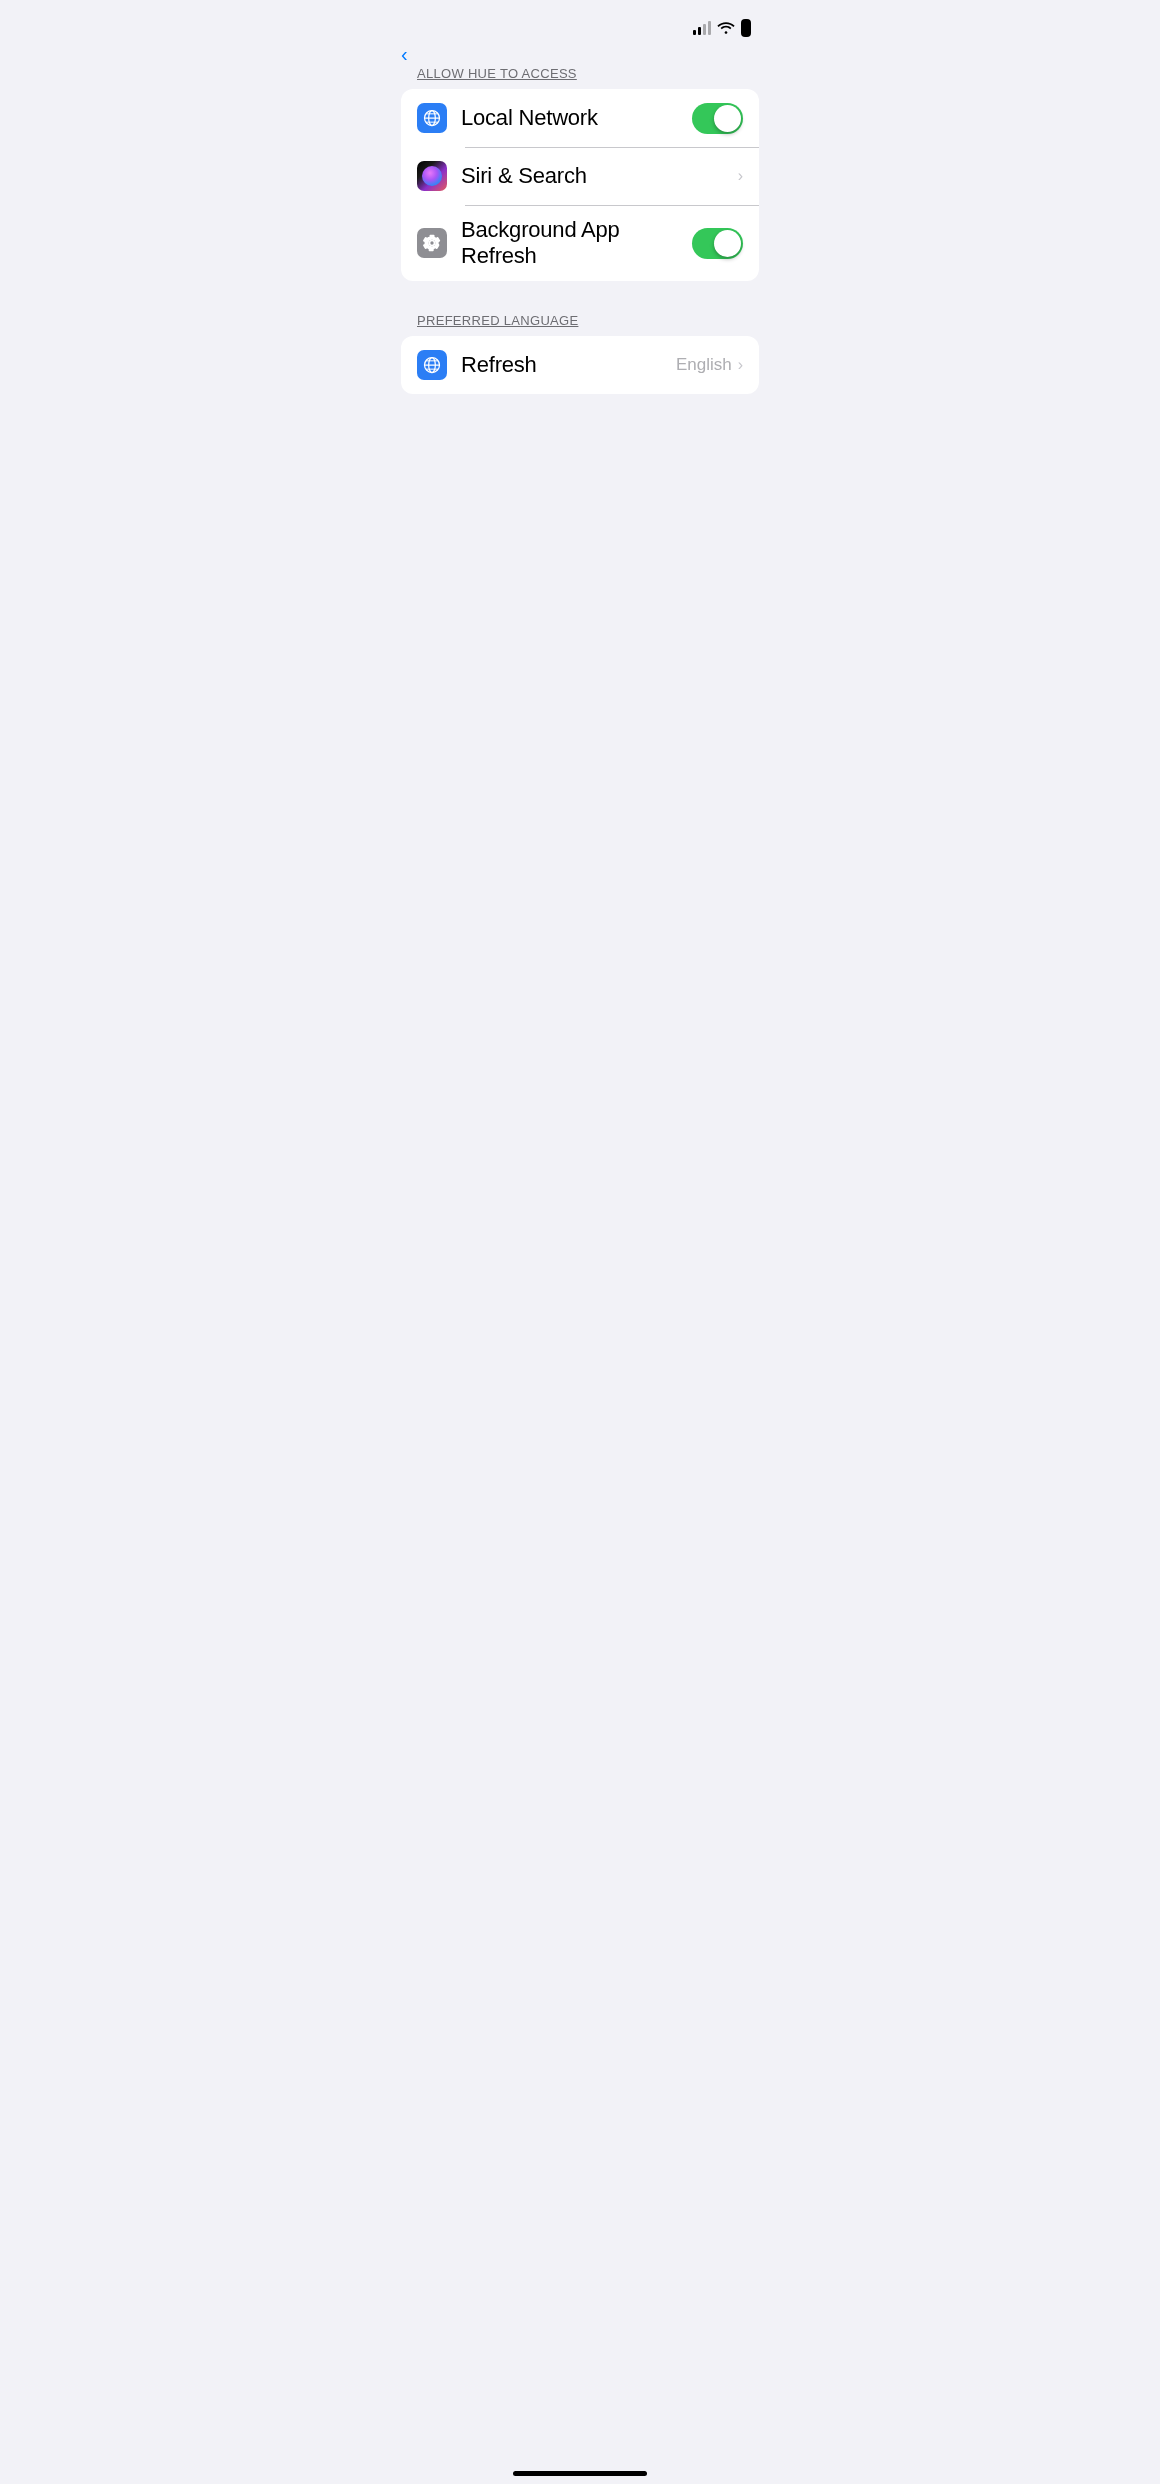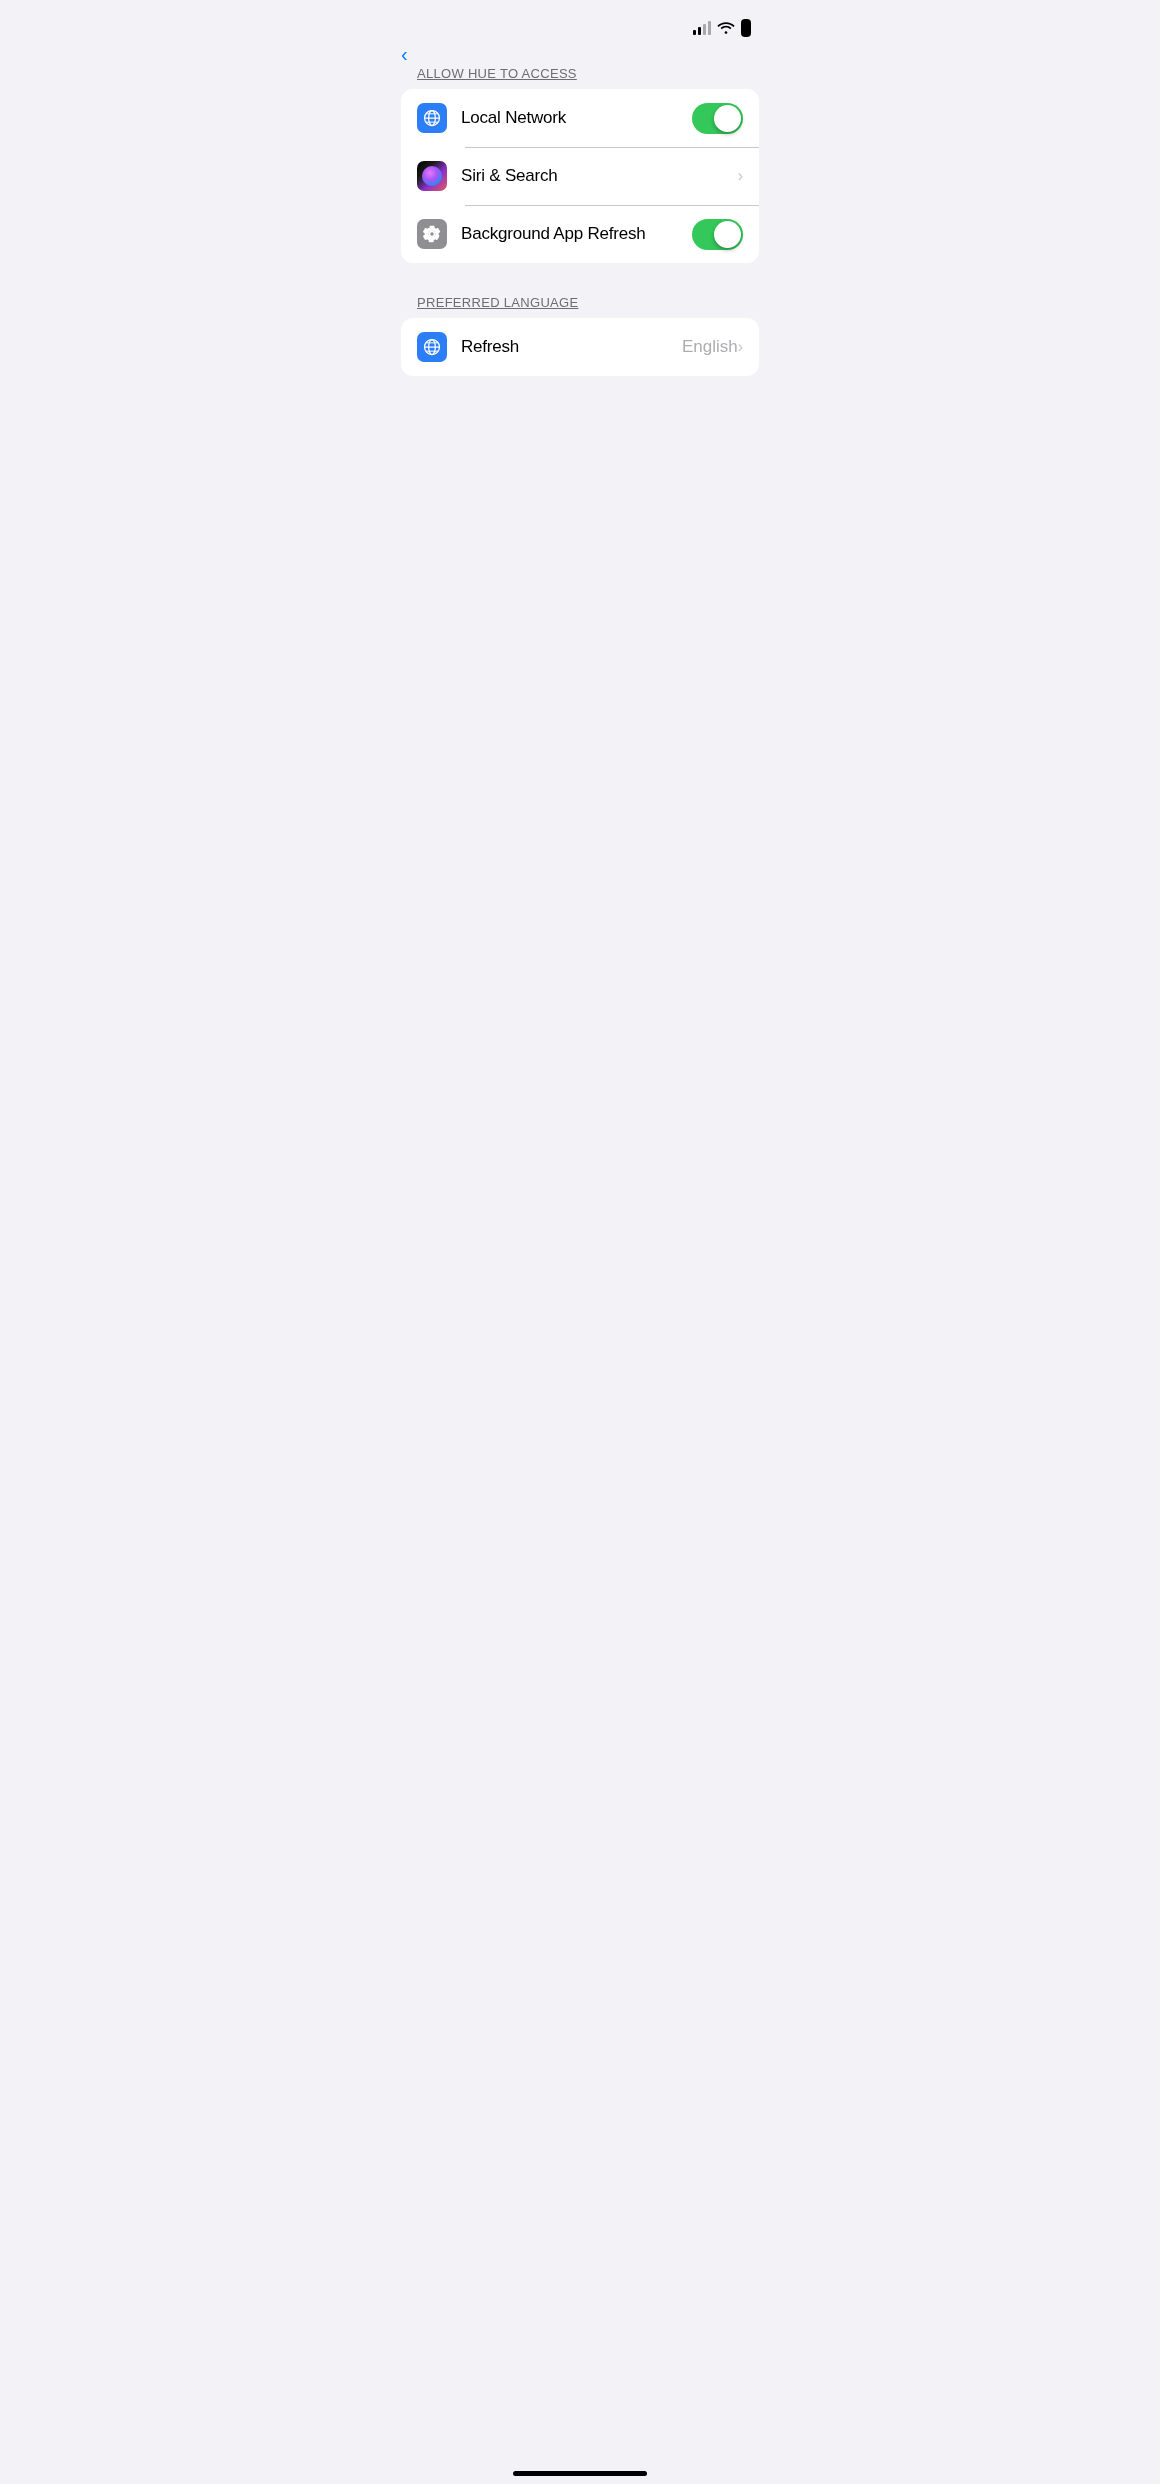--- a/index.html
+++ b/index.html
@@ -169,28 +169,29 @@
     .icon-gear {
       background: #8e8e93;
     }
 
     .icon-cellular {
       background: #34c759;
     }
 
     .row-label {
       flex: 1;
-      font-size: 17px;
+      font-size: 22px;
       color: #000;
       letter-spacing: -0.2px;
     }
 
     .row-right {
       display: flex;
       align-items: center;
+      gap: 6px;
       color: #aeaeb2;
       font-size: 17px;
     }
 
     .row-right-text {
       color: #aeaeb2;
       font-size: 17px;
     }
 
     .chevron-right {

